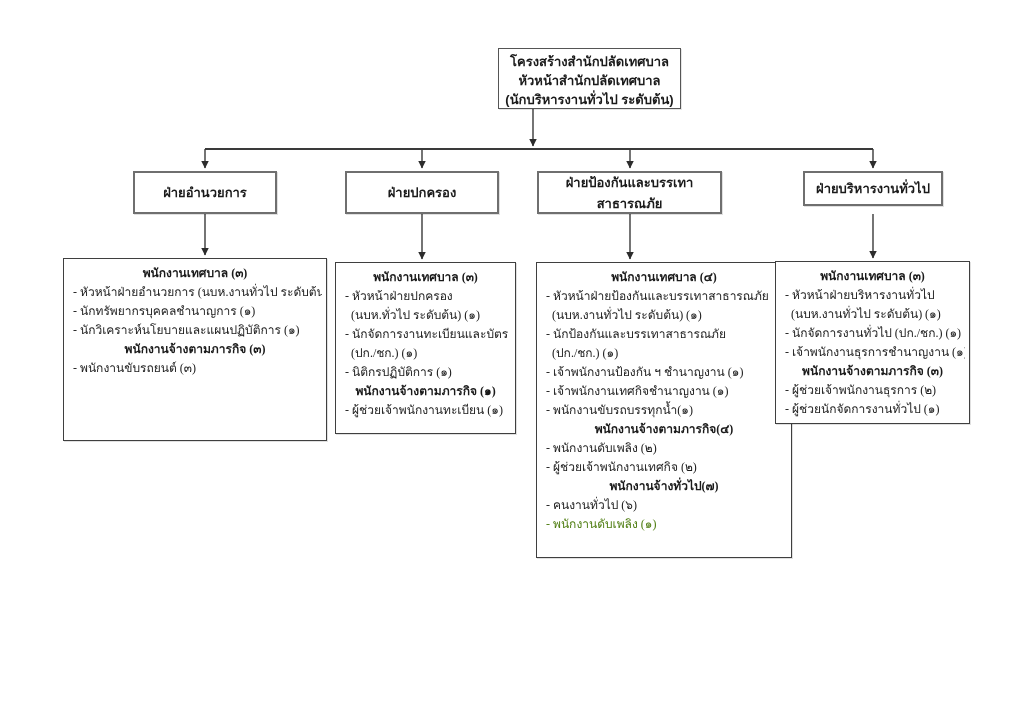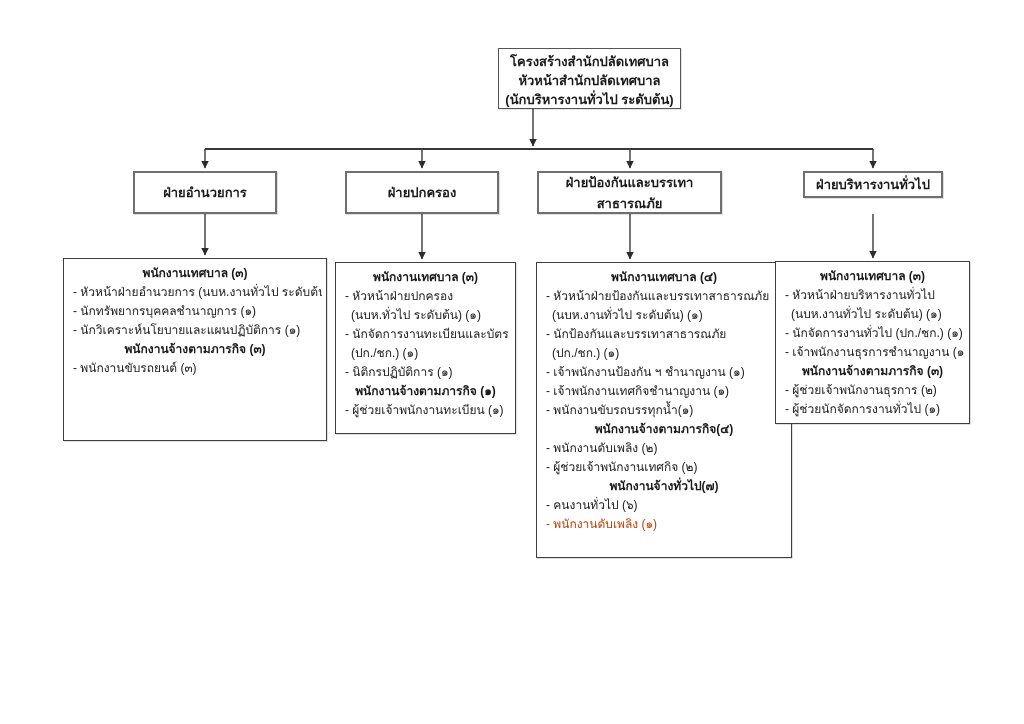--- a/index.html
+++ b/index.html
@@ -13,21 +13,21 @@
     font-size:13px;line-height:19px;padding-top:3px;
     box-shadow:1px 1px 0 rgba(0,0,0,0.10);
   }
   .division-box{
     border:2px solid #6f6f6f;display:flex;align-items:center;justify-content:center;
     font-weight:bold;font-size:13px;text-align:center;
     box-shadow:1px 1px 0 rgba(0,0,0,0.12);
   }
   .detail-box{
     border:1px solid #3f3f3f;font-size:12px;line-height:19px;
-    padding:5px 4px 4px 4px;box-shadow:1px 1px 0 rgba(0,0,0,0.12);
+    padding:5px 4px 4px 4px;box-shadow:1px 1px 0 rgba(0,0,0,0.12);font-family:Liberation Serif, serif;
   }
   .detail-box .line{white-space:nowrap;overflow:hidden;}
   .detail-box .header{font-weight:bold;text-align:center;}
   .detail-box .item{padding-left:5px;}
   .detail-box .cont{padding-left:11px;}
   svg.connectors{position:absolute;left:0;top:0;}
 </style>
 </head>
 <body>
 
@@ -63,21 +63,21 @@
 
 <div class="box division-box" style="left:133px;top:171px;width:144px;height:43px;">
   <span>ฝ่ายอำนวยการ</span>
 </div>
 <div class="box division-box" style="left:345px;top:171px;width:154px;height:43px;">
   <span>ฝ่ายปกครอง</span>
 </div>
 <div class="box division-box" style="left:537px;top:171px;width:185px;height:43px;">
   <span>ฝ่ายป้องกันและบรรเทาสาธารณภัย</span>
 </div>
-<div class="box division-box" style="left:803px;top:171px;width:140px;height:27px;">
+<div class="box division-box" style="left:803px;top:171px;width:140px;height:35px;">
   <span>ฝ่ายบริหารงานทั่วไป</span>
 </div>
 
 <div class="box detail-box" style="left:63px;top:258px;width:264px;height:183px;">
     <div class="line header">พนักงานเทศบาล (๓)</div>
     <div class="line item">- หัวหน้าฝ่ายอำนวยการ (นบห.งานทั่วไป ระดับต้น)(๑)</div>
     <div class="line item">- นักทรัพยากรบุคคลชำนาญการ  (๑)</div>
     <div class="line item">- นักวิเคราะห์นโยบายและแผนปฏิบัติการ (๑)</div>
     <div class="line header">พนักงานจ้างตามภารกิจ (๓)</div>
     <div class="line item">- พนักงานขับรถยนต์  (๓)</div>
@@ -101,21 +101,21 @@
     <div class="line item">- นักป้องกันและบรรเทาสาธารณภัย</div>
     <div class="line cont">(ปก./ชก.)  (๑)</div>
     <div class="line item">- เจ้าพนักงานป้องกัน ฯ ชำนาญงาน (๑)</div>
     <div class="line item">- เจ้าพนักงานเทศกิจชำนาญงาน  (๑)</div>
     <div class="line item">- พนักงานขับรถบรรทุกน้ำ(๑)</div>
     <div class="line header">พนักงานจ้างตามภารกิจ(๔)</div>
     <div class="line item">- พนักงานดับเพลิง (๒)</div>
     <div class="line item">- ผู้ช่วยเจ้าพนักงานเทศกิจ (๒)</div>
     <div class="line header">พนักงานจ้างทั่วไป(๗)</div>
     <div class="line item">- คนงานทั่วไป (๖)</div>
-    <div class="line item" style="color: #c2410c;">- พนักงานดับเพลิง (๑)</div>
+    <div class="line item" style="color: #4d7c0f;">- พนักงานดับเพลิง (๑)</div>
   </div>
 
 <div class="box detail-box" style="left:775px;top:261px;width:195px;height:163px;">
     <div class="line header">พนักงานเทศบาล (๓)</div>
     <div class="line item">- หัวหน้าฝ่ายบริหารงานทั่วไป</div>
     <div class="line cont">(นบห.งานทั่วไป ระดับต้น) (๑)</div>
     <div class="line item">- นักจัดการงานทั่วไป (ปก./ชก.)  (๑)</div>
     <div class="line item">- เจ้าพนักงานธุรการชำนาญงาน (๑)</div>
     <div class="line header">พนักงานจ้างตามภารกิจ (๓)</div>
     <div class="line item">- ผู้ช่วยเจ้าพนักงานธุรการ  (๒)</div>

